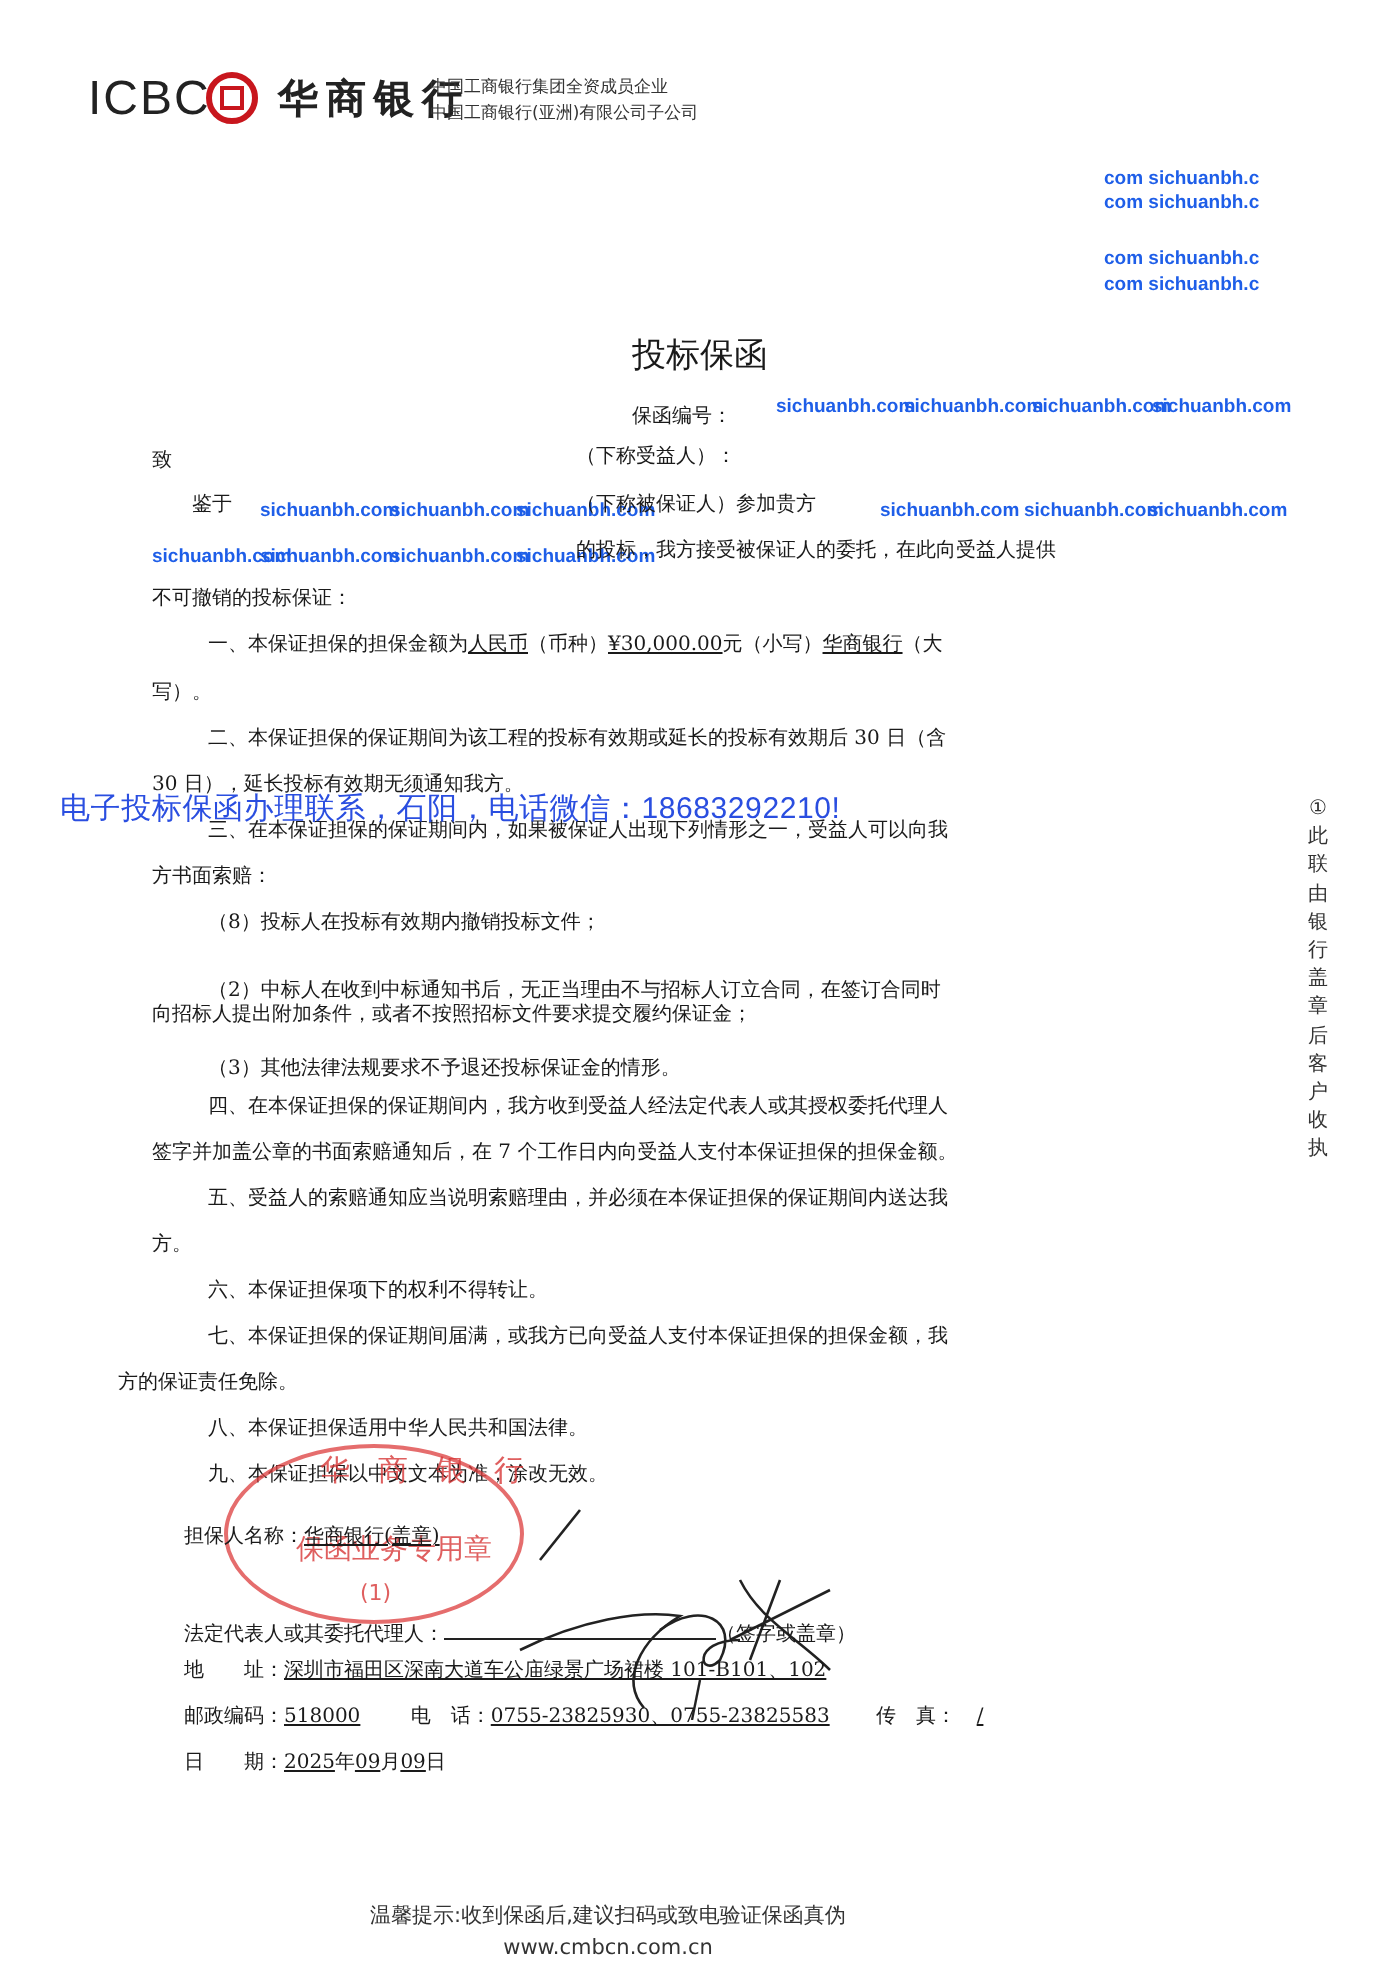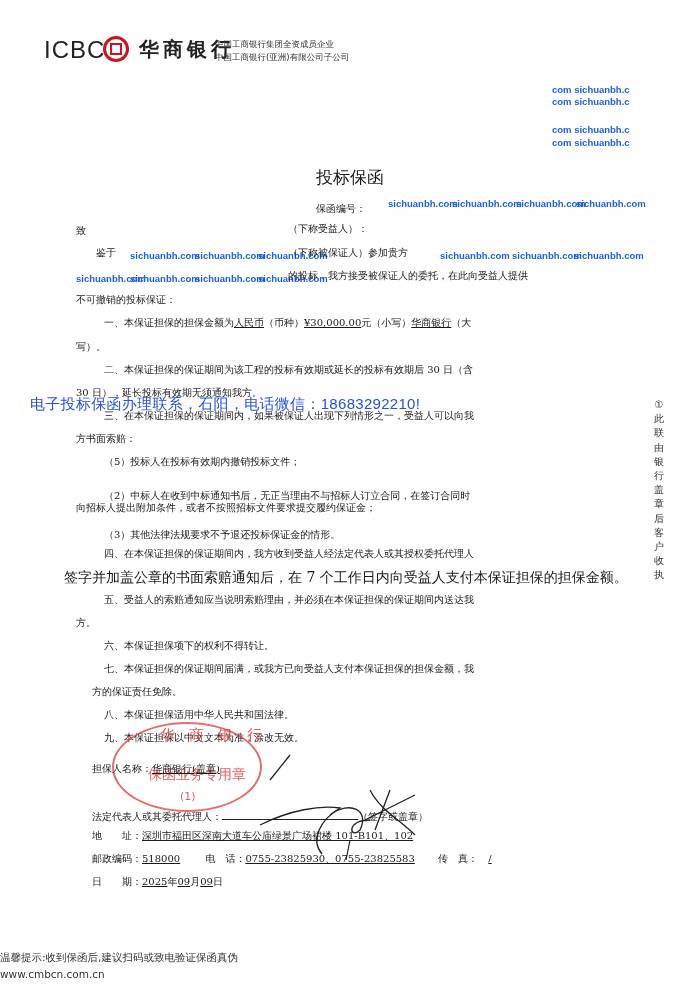--- a/index.html
+++ b/index.html
@@ -11,21 +11,21 @@
   .logo-cn{left:139px;top:36px;font-family:"DejaVu Sans",sans-serif;font-size:20px;font-weight:bold;letter-spacing:4px;color:#222;}
   .logo-sub{left:215px;top:38px;font-family:"DejaVu Sans",sans-serif;font-size:8.5px;line-height:13px;color:#333;}
   .wm{font-family:"Liberation Sans Narrow","Liberation Sans",sans-serif;font-weight:bold;font-size:9.5px;color:#1e5ee8;white-space:nowrap;}
   .title{left:0;width:700px;top:166px;text-align:center;font-family:"DejaVu Sans",sans-serif;font-size:17px;}
   .p{position:absolute;font-size:10px;line-height:14px;white-space:nowrap;}
   .u{text-decoration:underline;}
   .banner{left:30px;top:395px;font-family:Liberation Sans, sans-serif;font-size:15px;color:#2a4ee0;white-space:nowrap;letter-spacing:0.3px;}
   .side{left:652px;top:398px;width:14px;font-family:"DejaVu Sans",sans-serif;font-size:10px;line-height:14.2px;text-align:center;color:#333;}
   .stamp{left:112px;top:722px;width:150px;height:90px;border:2px solid rgba(220,60,60,0.75);border-radius:50%;box-sizing:border-box;}
   .stamp-t{color:rgba(215,55,55,0.8);font-family:"DejaVu Sans",sans-serif;}
-  .footer{left:0;width:608px;text-align:left;font-family:"DejaVu Sans",sans-serif;color:#333;}
+  .footer{left:0;width:608px;text-align:center;font-family:"DejaVu Sans",sans-serif;color:#333;}
 </style>
 </head>
 <body>
 
 <div class="abs logo-en">ICBC</div>
 <div class="abs logo-mark">
     <div class="inner"></div>
   </div>
 <div class="abs logo-cn">华商银行</div>
 <div class="abs logo-sub">
@@ -68,34 +68,34 @@
 <div class="p" style="left:104px;top:316px;">
   <span>一、本保证担保的担保金额为</span><span class="u">人民币</span><span>（币种）</span><span class="u">¥30,000.00</span><span>元（小写）</span><span class="u">华商银行</span><span>（大</span>
 </div>
 <div class="p" style="left:76px;top:340px;">写）。</div>
 
 <div class="p" style="left:104px;top:363px;">二、本保证担保的保证期间为该工程的投标有效期或延长的投标有效期后 30 日（含</div>
 <div class="p" style="left:76px;top:386px;">30 日），延长投标有效期无须通知我方。</div>
 
 <div class="p" style="left:104px;top:409px;">三、在本保证担保的保证期间内，如果被保证人出现下列情形之一，受益人可以向我</div>
 <div class="p" style="left:76px;top:432px;">方书面索赔：</div>
-<div class="p" style="left:104px;top:455px;">（5）投标人在投标有效期内撤销投标文件；</div>
+<div class="p" style="left:104px;top:455px;">（8）投标人在投标有效期内撤销投标文件；</div>
 <div class="p" style="left:104px;top:489px;">（2）中标人在收到中标通知书后，无正当理由不与招标人订立合同，在签订合同时</div>
 <div class="p" style="left:76px;top:501px;">向招标人提出附加条件，或者不按照招标文件要求提交履约保证金；</div>
 <div class="p" style="left:104px;top:528px;">（3）其他法律法规要求不予退还投标保证金的情形。</div>
 
 <div class="p" style="left:104px;top:547px;">四、在本保证担保的保证期间内，我方收到受益人经法定代表人或其授权委托代理人</div>
-<div class="p" style="left:64px;top:570px;font-size:14px;">签字并加盖公章的书面索赔通知后，在 7 个工作日内向受益人支付本保证担保的担保金额。</div>
+<div class="p" style="left:76px;top:570px;font-size:10px;">签字并加盖公章的书面索赔通知后，在 7 个工作日内向受益人支付本保证担保的担保金额。</div>
 
 <div class="p" style="left:104px;top:593px;">五、受益人的索赔通知应当说明索赔理由，并必须在本保证担保的保证期间内送达我</div>
 <div class="p" style="left:76px;top:616px;">方。</div>
 
 <div class="p" style="left:104px;top:639px;">六、本保证担保项下的权利不得转让。</div>
 <div class="p" style="left:104px;top:662px;">七、本保证担保的保证期间届满，或我方已向受益人支付本保证担保的担保金额，我</div>
-<div class="p" style="left:92px;top:685px;">方的保证责任免除。</div>
+<div class="p" style="left:59px;top:685px;">方的保证责任免除。</div>
 <div class="p" style="left:104px;top:708px;">八、本保证担保适用中华人民共和国法律。</div>
 <div class="p" style="left:104px;top:731px;">九、本保证担保以中文文本为准，涂改无效。</div>
 
 <div class="abs banner">电子投标保函办理联系，石阳，电话微信：18683292210!</div>
 
 <div class="abs side">①此联由银行盖章后客户收执</div>
 
 <div class="abs stamp"></div>
 <div class="abs stamp-t" style="left:160px;top:726px;font-size:15px;letter-spacing:14px;">华商银行</div>
 <div class="abs stamp-t" style="left:132px;top:766px;font-size:14px;margin-left:16px;">保函业务专用章</div>

